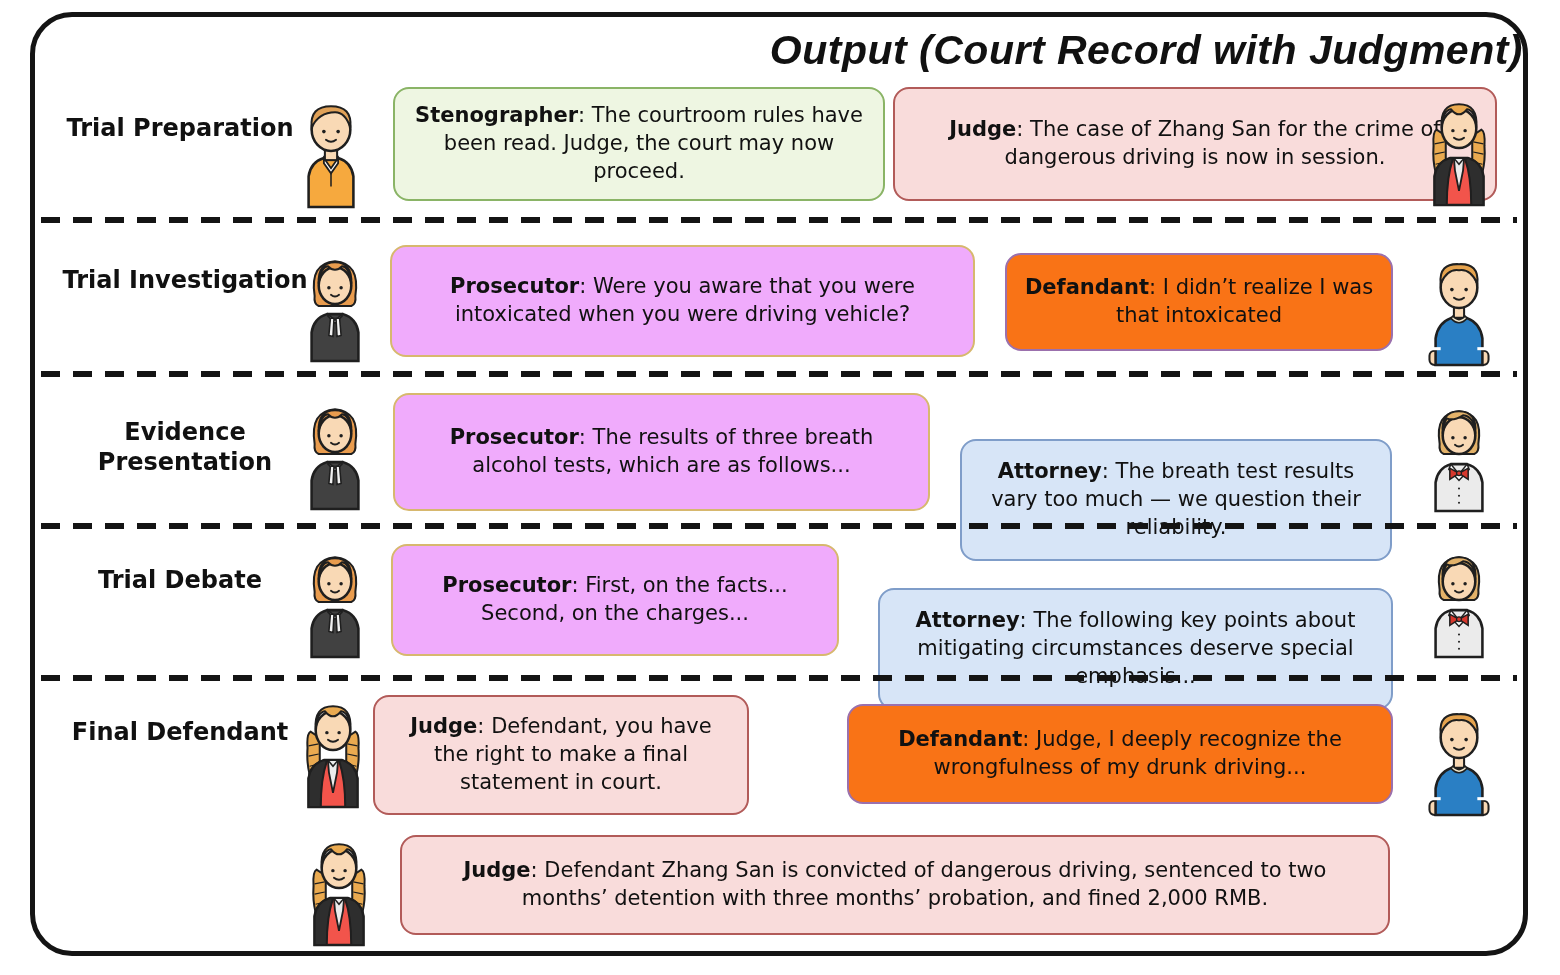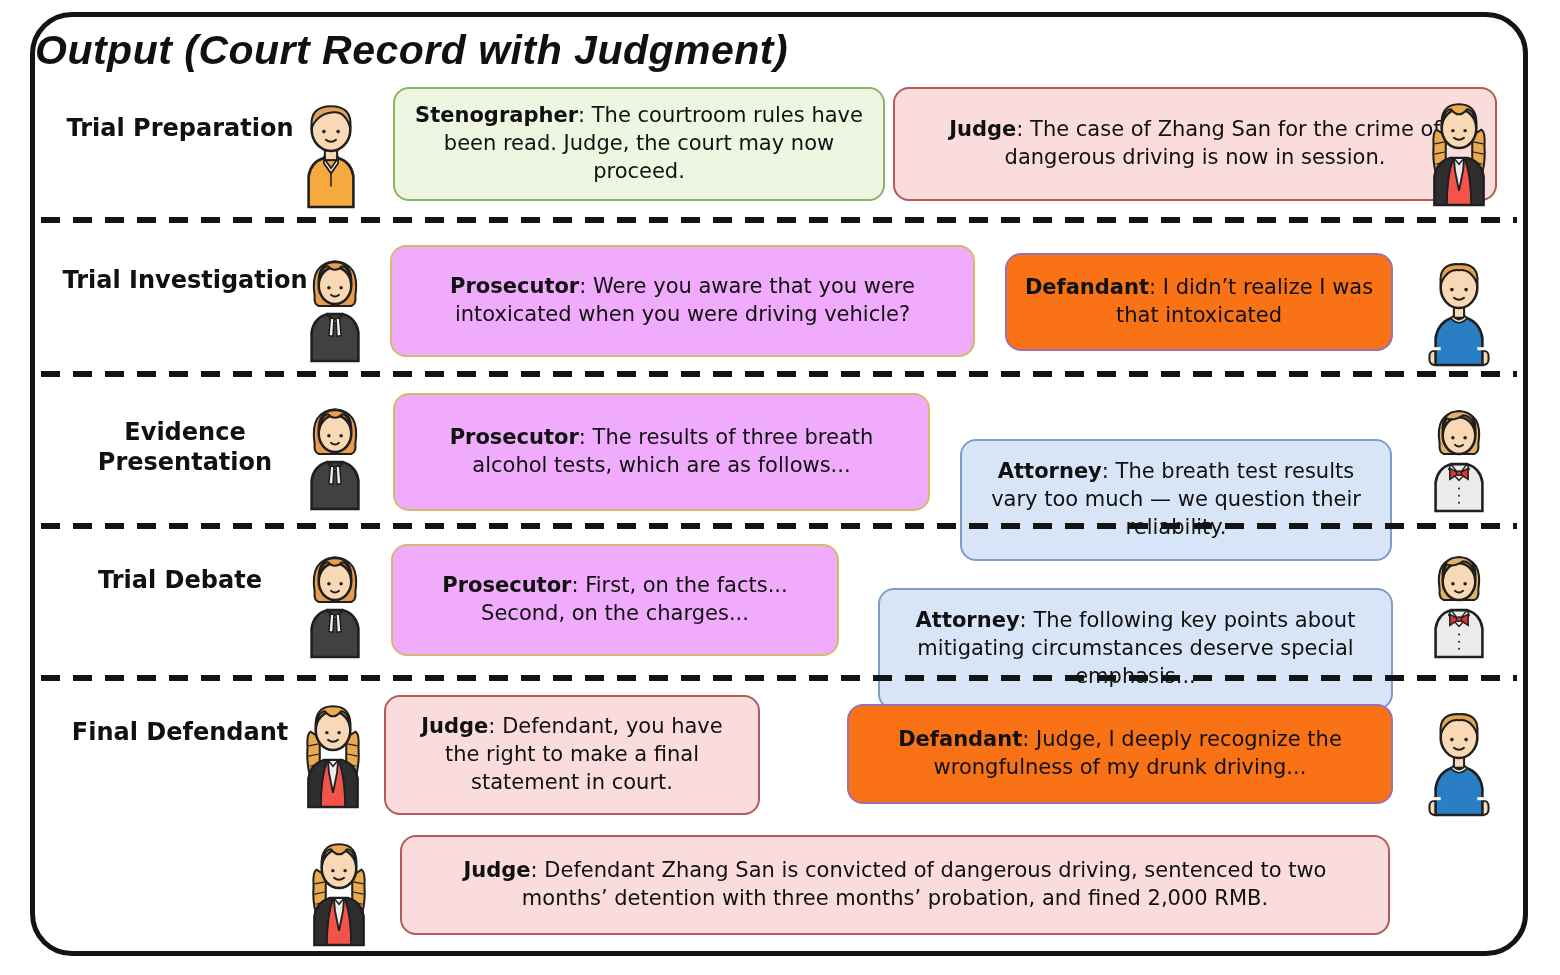--- a/index.html
+++ b/index.html
@@ -1,20 +1,20 @@
 <!DOCTYPE html>
 <html><head>
 <meta charset="utf-8">
 <style>
   * { margin: 0; padding: 0; box-sizing: border-box; }
   html, body { width: 1560px; height: 975px; background: #fff; overflow: hidden;
                font-family: "DejaVu Sans", sans-serif; }
   .frame { position: absolute; left: 30px; top: 12px; width: 1498px; height: 944px;
            border: 5px solid #141414; border-radius: 42px; background: #fff; }
-  .title { position: absolute; left: 0; top: 10px; width: 100%; text-align: left;
+  .title { position: absolute; left: 0; top: 10px; width: 100%; text-align: right;
            font-family: "Liberation Sans", sans-serif;
            font-size: 41px; font-weight: 800; font-style: italic; color: #111;
            letter-spacing: 0.5px; }
   .phase { position: absolute; text-align: center; font-weight: 700; font-size: 24px;
            line-height: 1.25; color: #111; }
   .avatar { position: absolute; width: 76px; height: 112px; }
   .avatar svg { width: 100%; height: 100%; display: block; }
   .bubble { position: absolute; border-radius: 16px; display: flex; align-items: center;
             justify-content: center; padding: 8px 16px; }
   .bubble p { text-align: center; font-size: 21px; line-height: 1.32; color: #111; }
@@ -192,21 +192,21 @@
       </svg>
     </span>
   <div class="dash-sep" style="top:658px;"></div>
 
   <div class="phase" style="left:20px; top:700px; width:250px;">Final Defendant</div>
   <span class="avatar" style="left:260px; top:680px;">
       <svg>
         <use href="#av-judge"></use>
       </svg>
     </span>
-  <div class="bubble c-red" style="left:349px; top:678px; width:376px; height:120px;">
+  <div class="bubble c-red" style="left:338px; top:678px; width:376px; height:120px;">
     <p><b>Judge</b><span>: </span><span>Defendant, you have the right to make a final statement in court.</span></p>
   </div>
   <div class="bubble c-purple" style="left:812px; top:687px; width:546px; height:100px;">
     <p><b>Defandant</b><span>: </span><span>Judge, I deeply recognize the wrongfulness of my drunk driving...</span></p>
   </div>
   <span class="avatar" style="left:1386px; top:688px;">
       <svg>
         <use href="#av-def"></use>
       </svg>
     </span>

